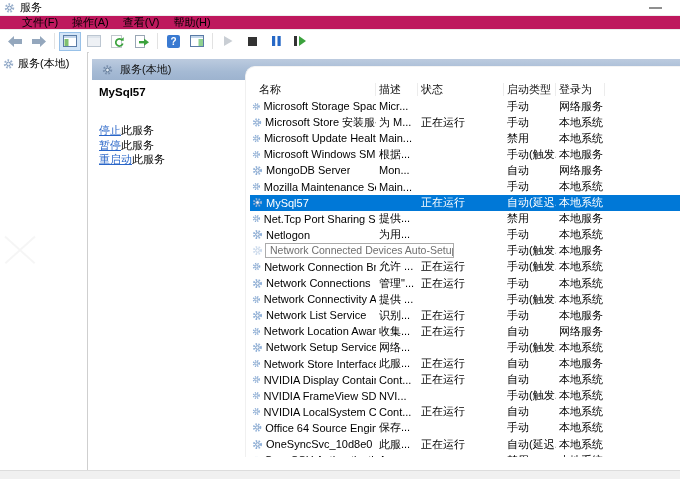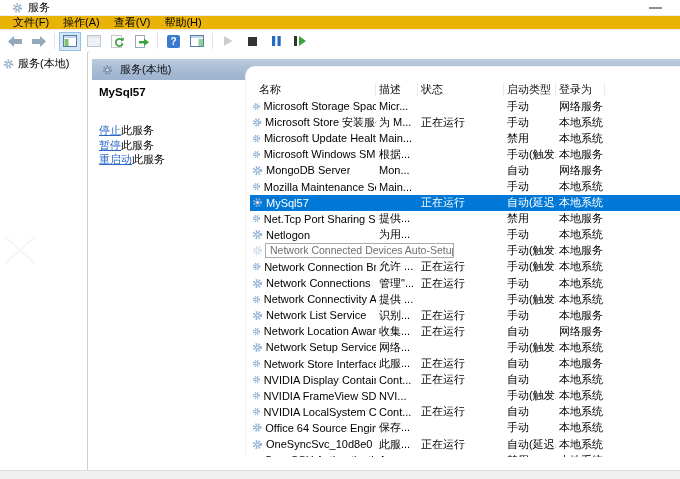--- a/index.html
+++ b/index.html
@@ -1,27 +1,27 @@
 <!DOCTYPE html>
 <html><head>
 <meta charset="utf-8">
 <style>
   html,body{margin:0;padding:0;background:#fff;}
   .window{position:relative;width:680px;height:479px;background:#fff;overflow:hidden;
           font-family:"Liberation Sans","DejaVu Sans",sans-serif;font-size:11px;color:#000;}
 
   
   .titlebar{position:absolute;left:0;top:0;right:0;height:15px;display:flex;align-items:center;
-            padding-left:12px;border-bottom:1px solid #eeeeee;background:#fff;}
+            padding-left:4px;border-bottom:1px solid #eeeeee;background:#fff;}
   .titlebar .ttl{margin-left:4px;font-size:11px;}
   .min-dash{position:absolute;right:18px;top:7px;width:13px;height:2px;background:#8f8f8f;}
 
   
   .menubar{position:absolute;left:0;top:16px;right:0;height:13px;display:flex;align-items:center;
-           padding-left:6px;border-bottom:1px solid #ececec;background:#eab308;}
+           padding-left:15px;border-bottom:1px solid #ececec;background:#be185d;}
   .menu-item{padding:0 7px;height:13px;line-height:13px;cursor:default;}
 
   
   .toolbar{position:absolute;left:0;top:30px;right:0;height:22px;display:flex;align-items:center;
            padding-left:3px;border-bottom:1px solid #d9d9d9;background:#fff;}
   .tb-btn{width:22px;height:19px;display:flex;align-items:center;justify-content:center;margin:0 1px;
           border:1px solid transparent;box-sizing:border-box;}
   .tb-btn.active{background:#d3e5f7;border:1px solid #98c1e8;}
   .tb-sep{width:1px;height:16px;background:#e2e2e2;margin:0 3px;}
 

